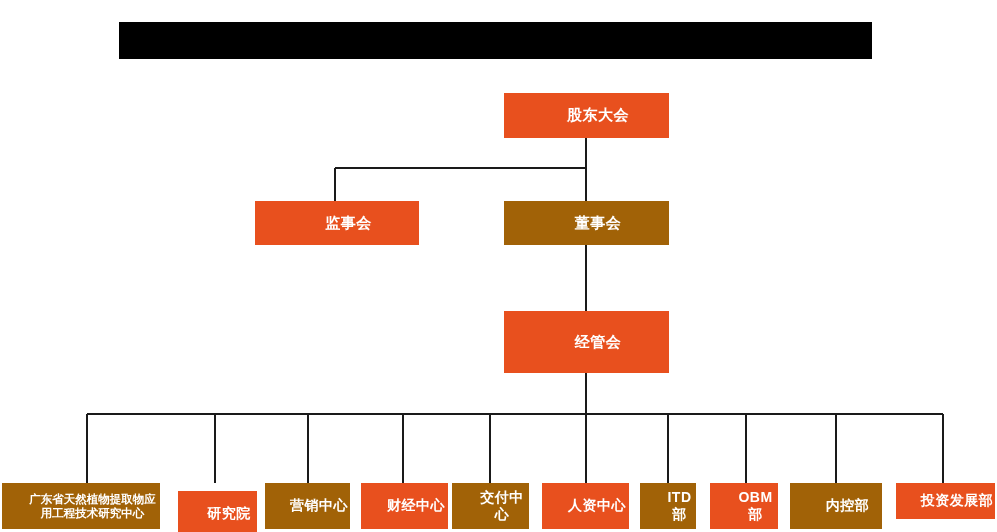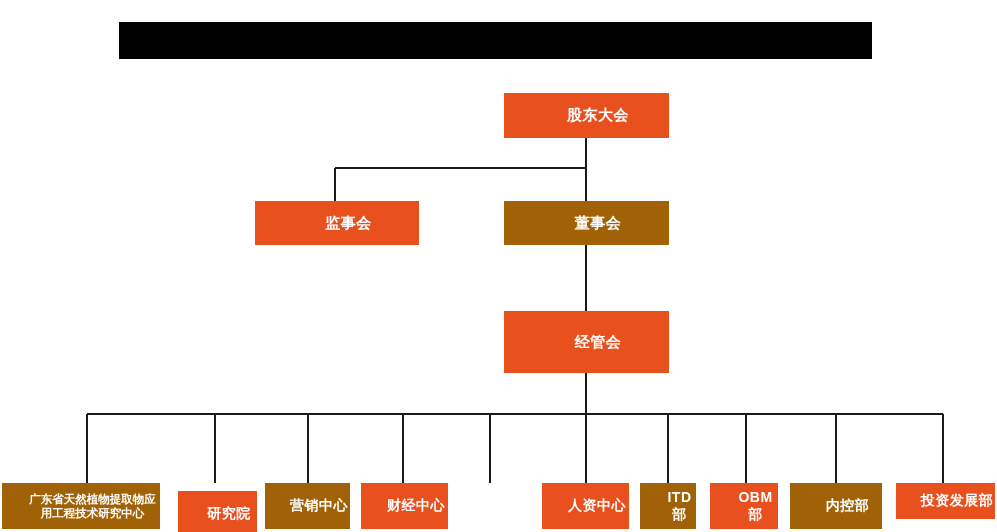--- a/index.html
+++ b/index.html
@@ -120,20 +120,23 @@
   </div>
 
   <div class="node shade-light fs-14" style="left:265px; top:483px; width:85px; height:46px;">
     <span>营销中心</span>
   </div>
 
   <div class="node shade-dark fs-14" style="left:361px; top:483px; width:87px; height:46px;">
     <span>财经中心</span>
   </div>
 
+  <div class="node shade-light fs-14" style="left:452px; top:483px; width:77px; height:46px;">
+    <span>交付中心</span>
+  </div>
 
   <div class="node shade-dark fs-14" style="left:542px; top:483px; width:87px; height:46px;">
     <span>人资中心</span>
   </div>
 
   <div class="node shade-light fs-14" style="left:640px; top:483px; width:56px; height:46px;">
     <span>ITD部</span>
   </div>
 
   <div class="node shade-dark fs-14" style="left:710px; top:483px; width:68px; height:46px;">

